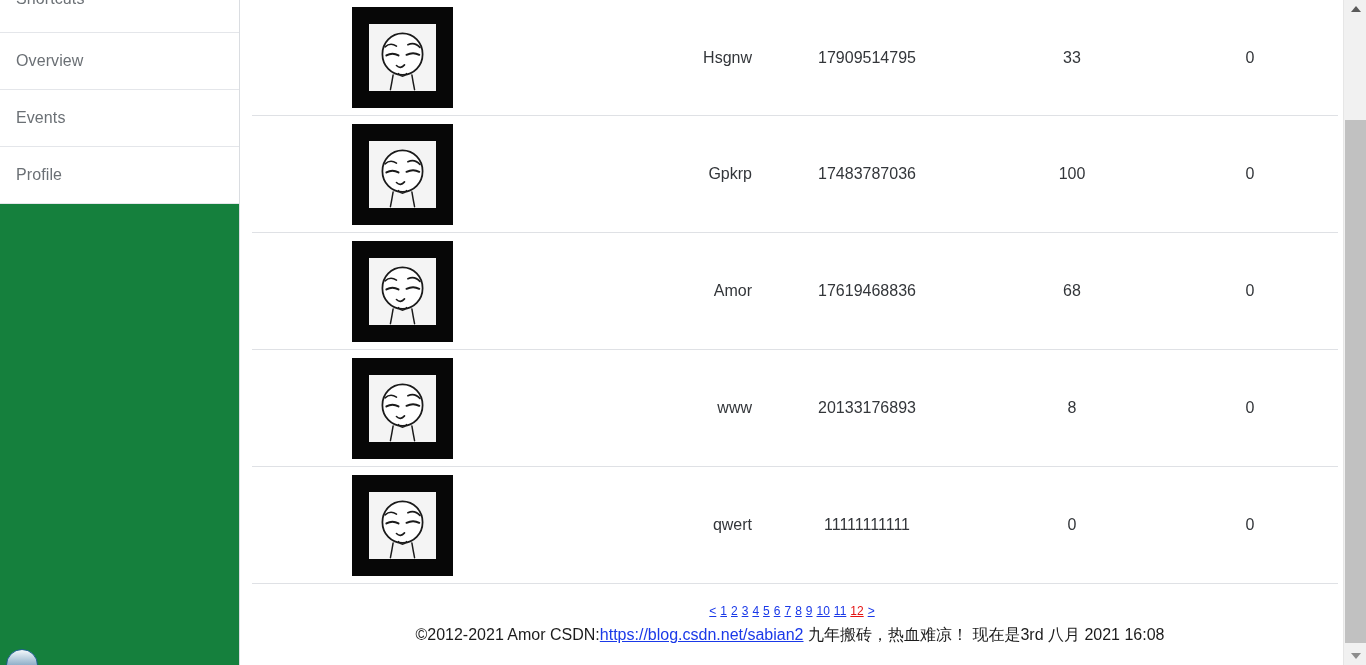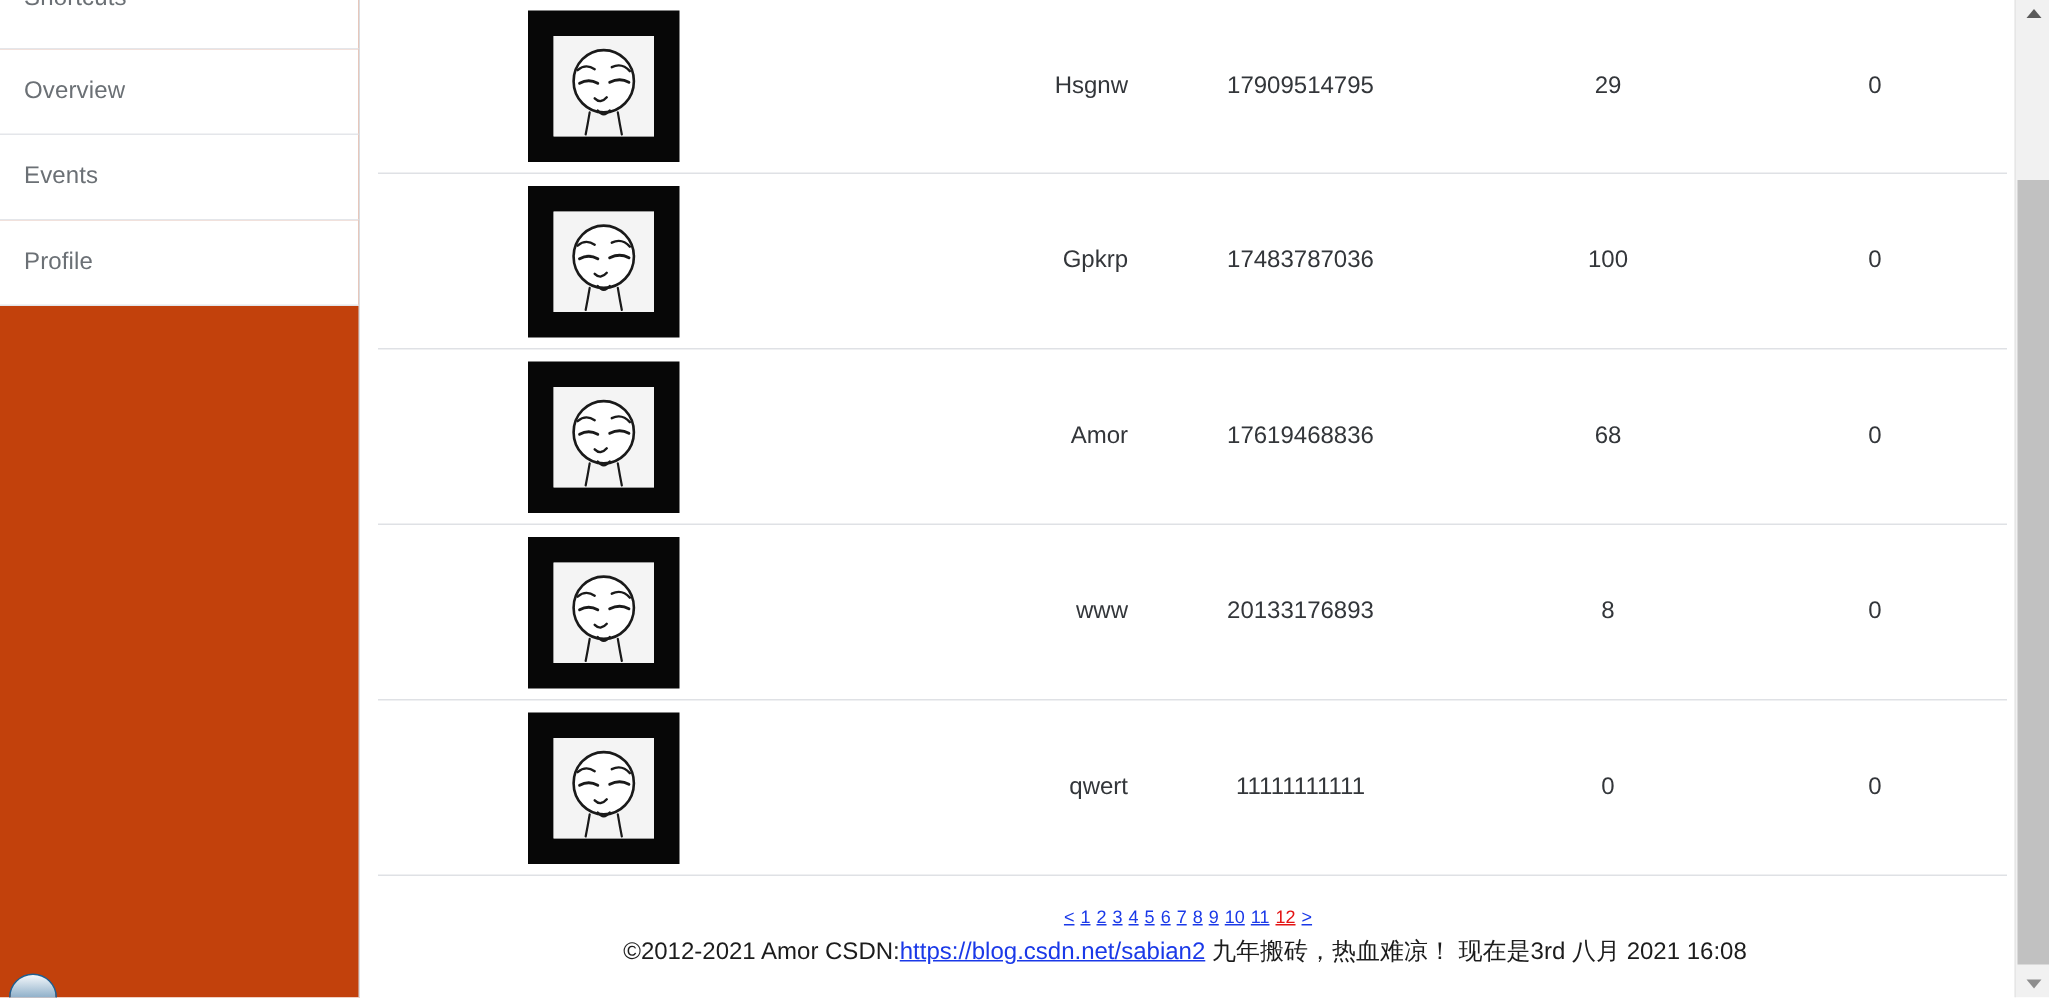--- a/index.html
+++ b/index.html
@@ -17,21 +17,21 @@
     height: 665px;
     background: #ffffff;
   }
 
   
   #sidebar {
     position: absolute;
     left: 0; top: 0;
     width: 240px;
     height: 665px;
-    background: #c2410c;
+    background: #15803d;
     border-right: 1px solid #dadde1;
   }
   .side-item {
     position: relative;
     height: 57px;
     border-bottom: 1px solid #e4e6ea;
     display: flex;
     align-items: center;
     padding-left: 16px;
     font-size: 16px;
@@ -205,21 +205,21 @@
               <path d="M56 46 Q66 41 75 46" fill="none" stroke="#1a1a1a" stroke-width="3" stroke-linecap="round"></path>
               <path d="M41 62 Q47 68 53 61" fill="none" stroke="#1a1a1a" stroke-width="2.4" stroke-linecap="round"></path>
               <path d="M36 76 Q34 88 32 98" fill="none" stroke="#1a1a1a" stroke-width="2.2" stroke-linecap="round"></path>
               <path d="M64 76 Q66 88 68 98" fill="none" stroke="#1a1a1a" stroke-width="2.2" stroke-linecap="round"></path>
               <path d="M44 74 Q50 82 56 74" fill="none" stroke="#1a1a1a" stroke-width="2.2" stroke-linecap="round"></path>
             </svg>
           </div>
         </div>
         <div class="cell c-name">Hsgnw</div>
         <div class="cell c-phone">17909514795</div>
-        <div class="cell c-num1">29</div>
+        <div class="cell c-num1">33</div>
         <div class="cell c-num2">0</div>
       </div>
 
       <div class="row">
         <div class="cell c-avatar">
           <div class="avatar">
             <svg class="face-box" viewBox="0 0 100 100">
               <rect x="0" y="0" width="100" height="100" fill="#f4f4f4"></rect>
               <ellipse cx="50" cy="45" rx="30" ry="31" fill="#ffffff" stroke="#1a1a1a" stroke-width="2.6"></ellipse>
               <path d="M24 34 Q32 27 41 33" fill="none" stroke="#1a1a1a" stroke-width="2.4" stroke-linecap="round"></path>

